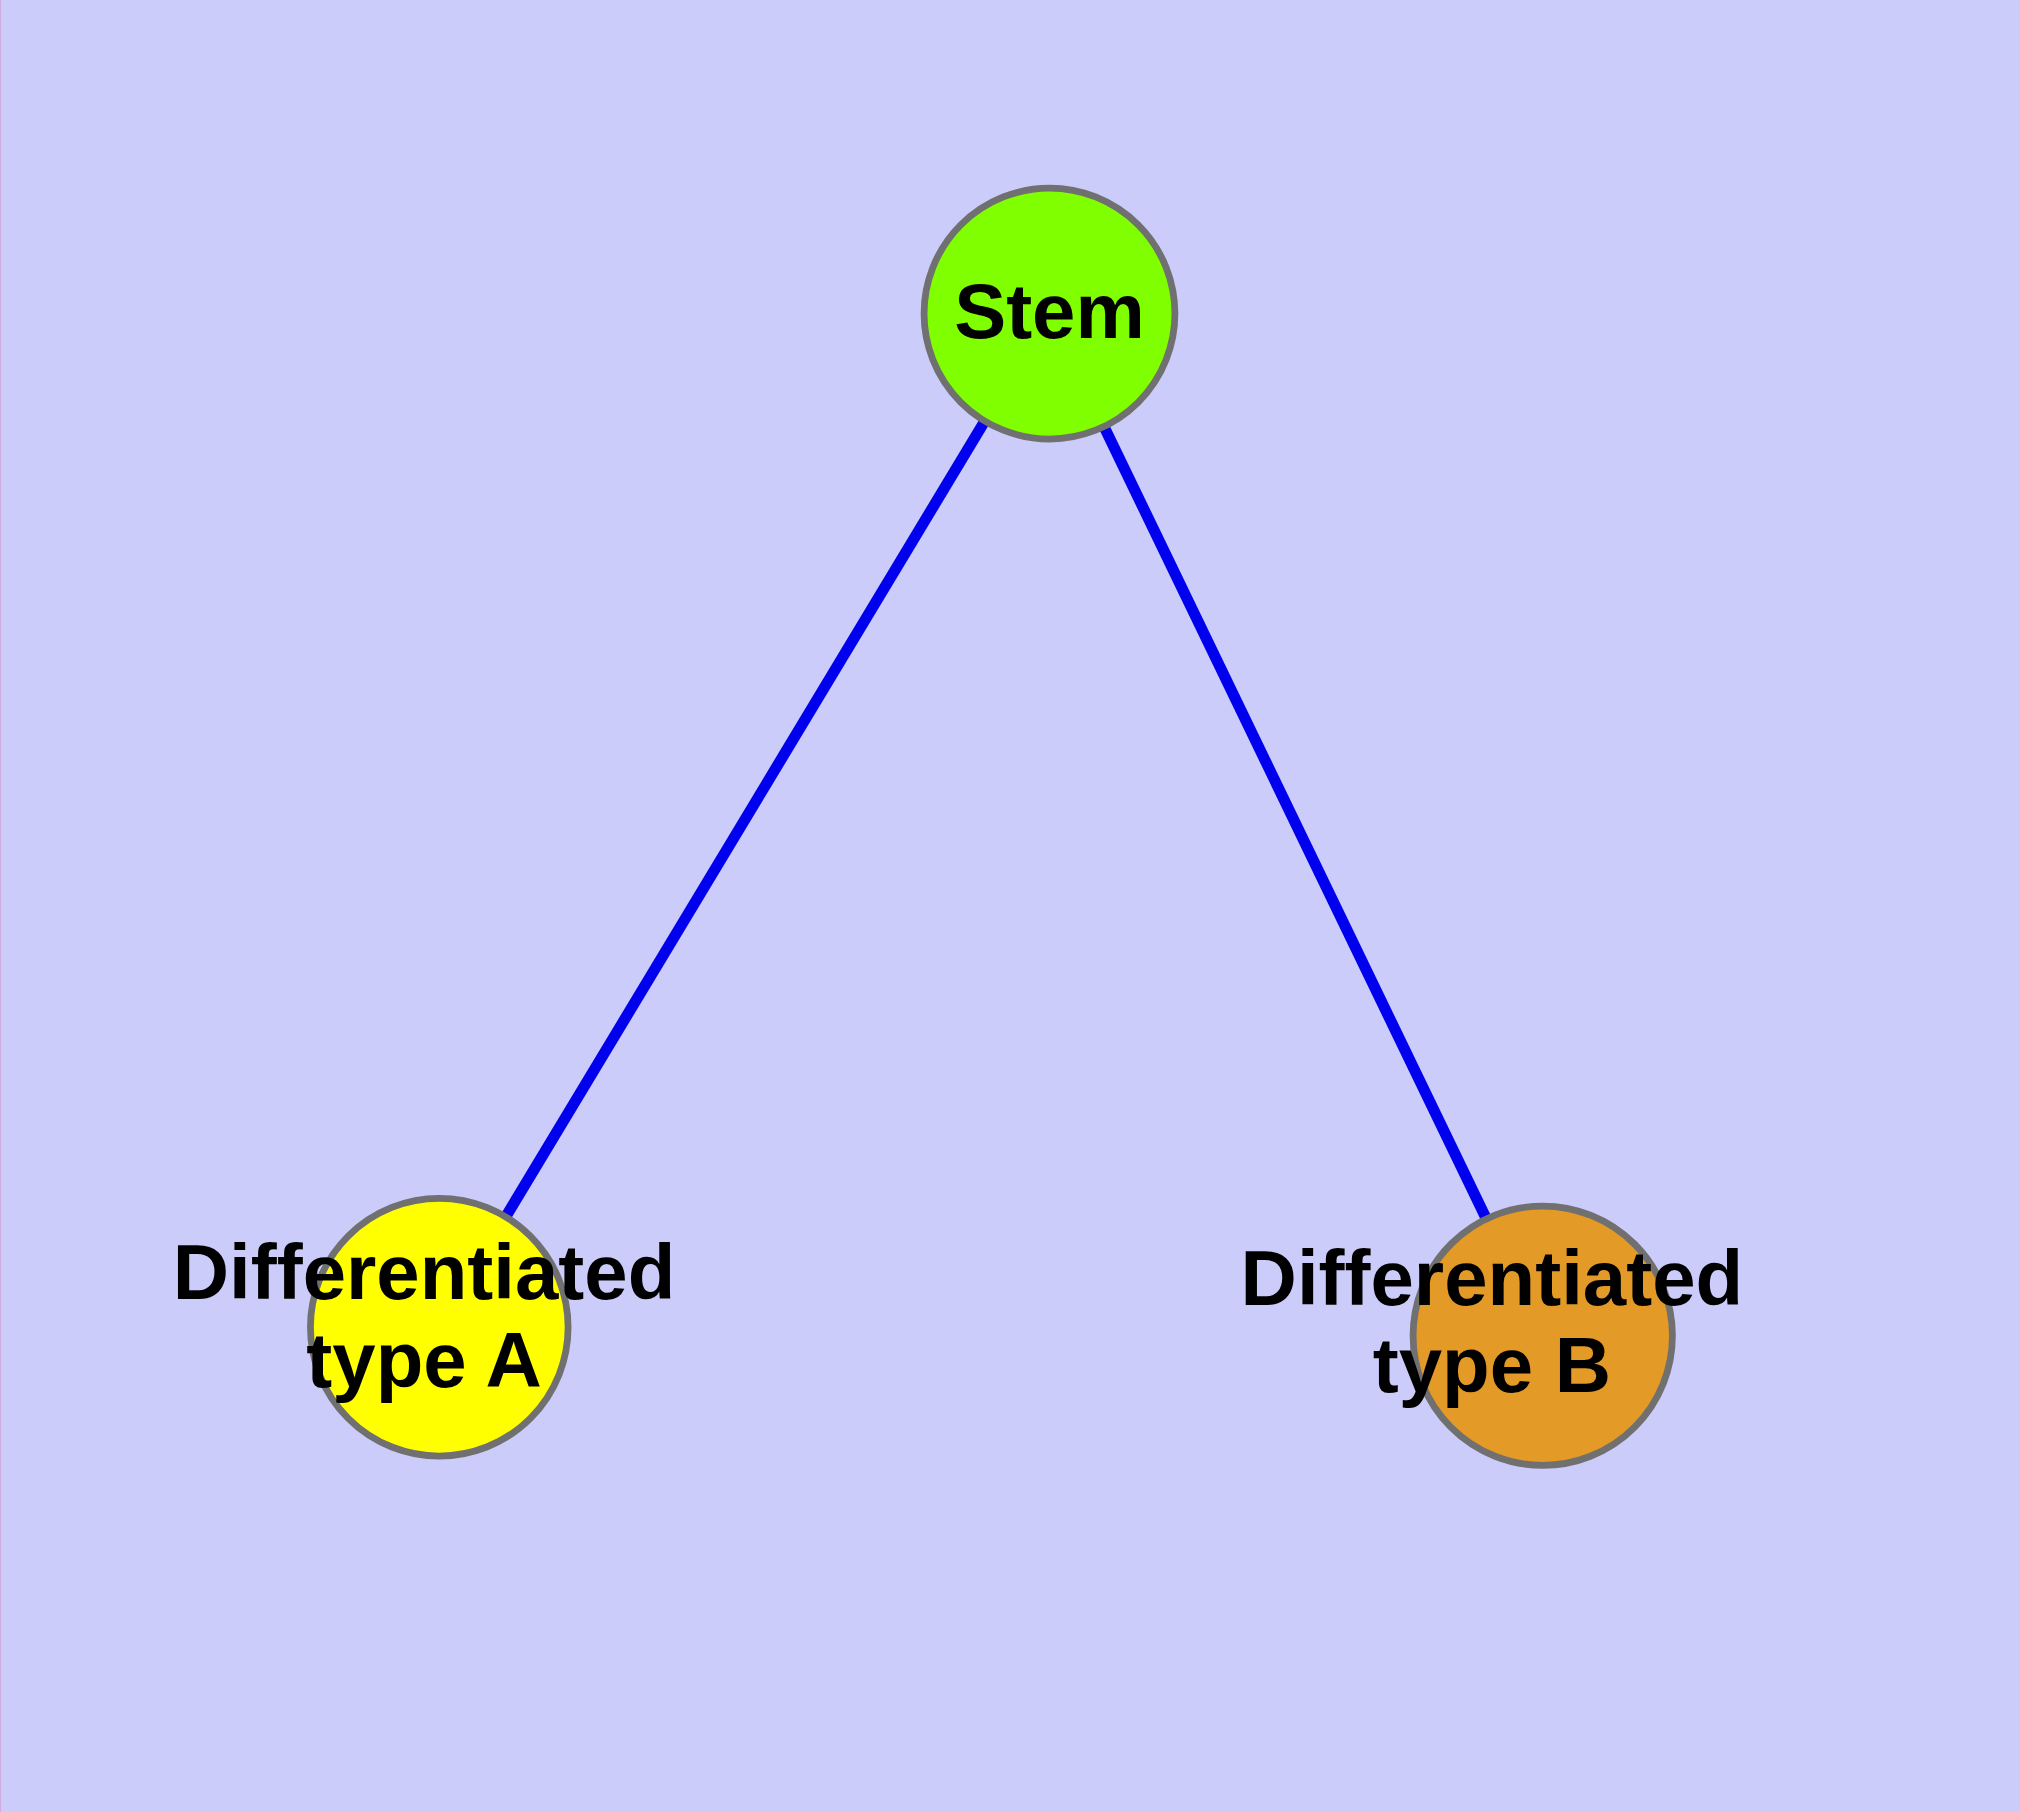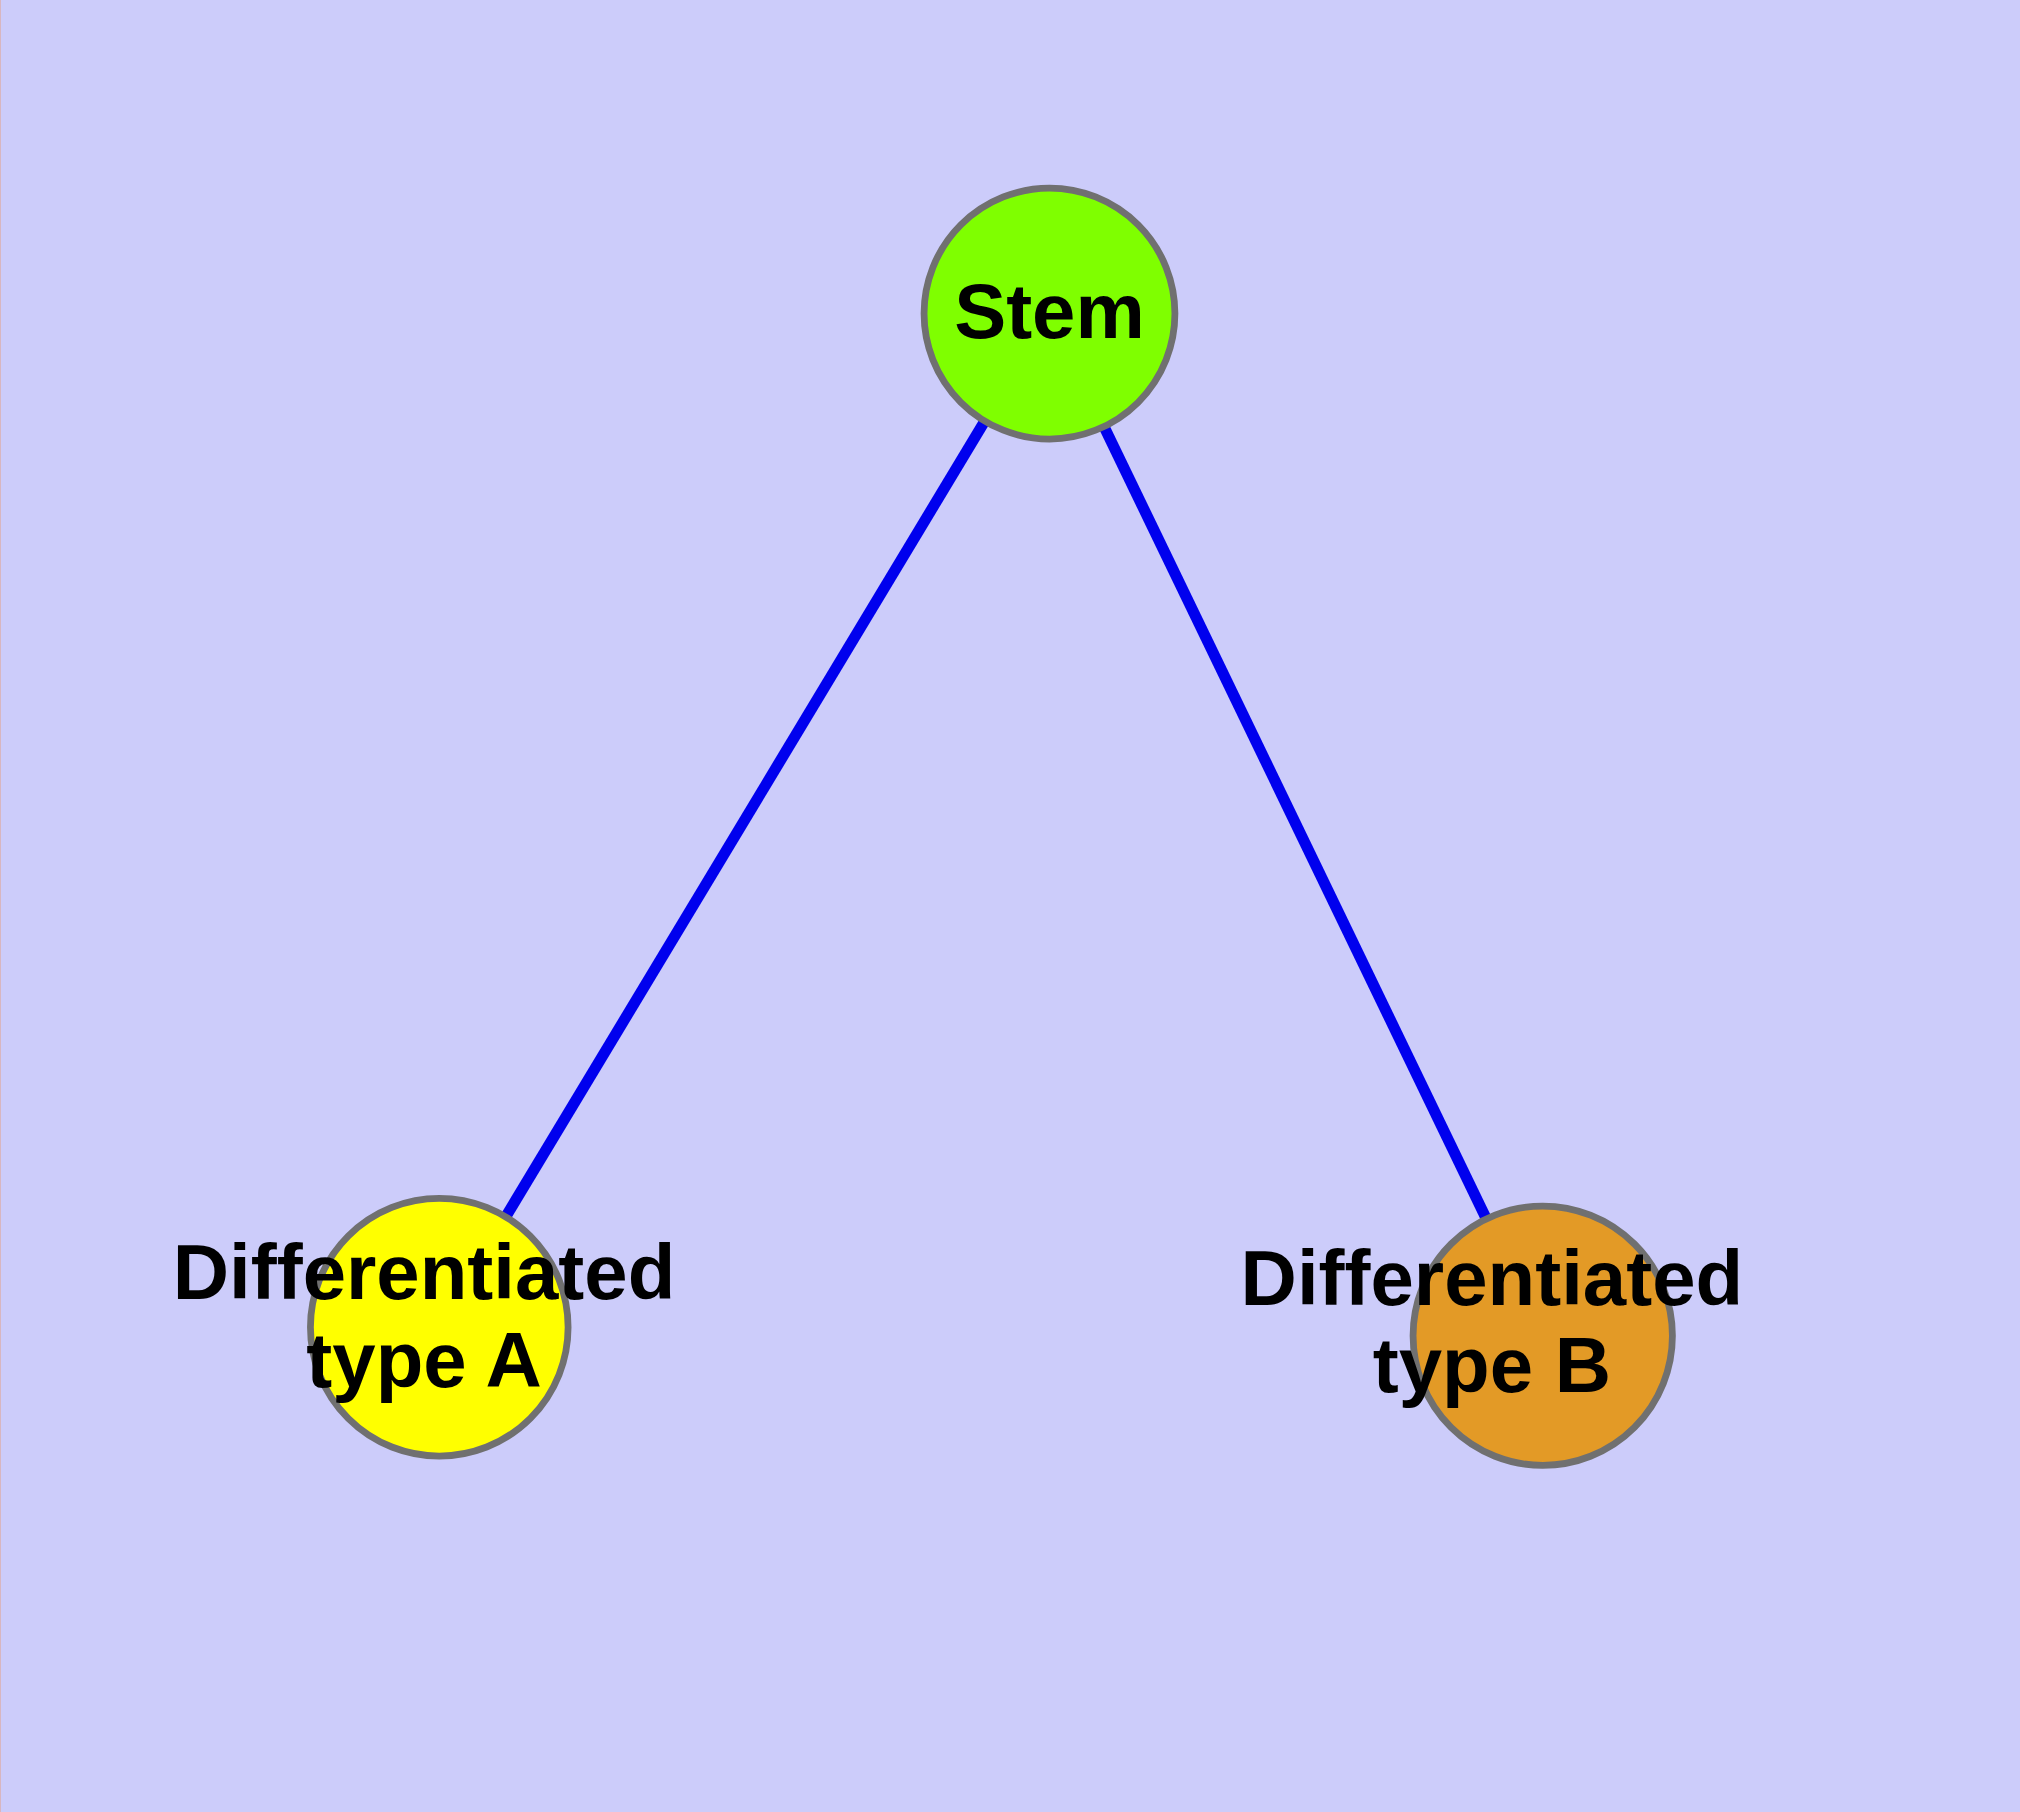--- a/index.html
+++ b/index.html
@@ -4,21 +4,21 @@
 <style>
   html, body {
     margin: 0;
     padding: 0;
     background: #ccccfa;
   }
   #stage {
     position: relative;
     width: 1916px;
     height: 1812px;
-    background: #f97316;
+    background: #ec4899;
     overflow: hidden;
     font-family: "Liberation Sans", sans-serif;
   }
   #graph-svg {
     position: absolute;
     left: 0;
     top: 0;
     width: 2021px;
     height: 1812px;
     display: block;

